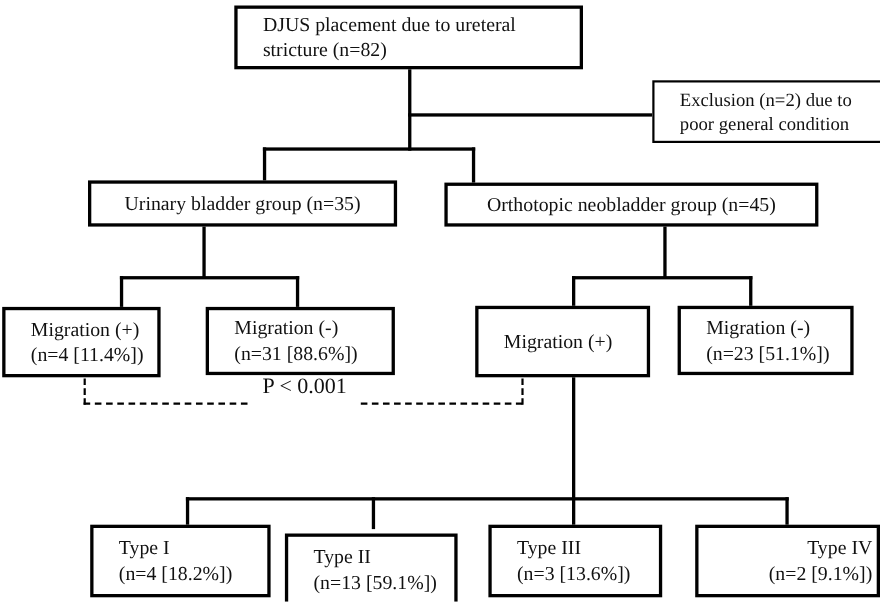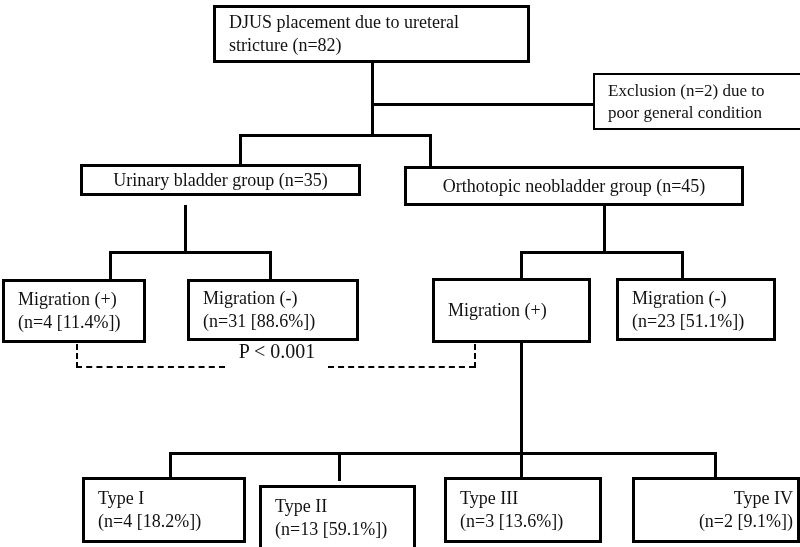--- a/index.html
+++ b/index.html
@@ -19,21 +19,21 @@
   .node {
     position: absolute;
     box-sizing: border-box;
     border: 3px solid #000000;
     background: #ffffff;
     display: flex;
     flex-direction: column;
     justify-content: center;
     font-size: 18px;
     line-height: 23px;
-    padding-left: 13px;
+    padding-left: 23px;
     padding-right: 4px;
     white-space: nowrap;
   }
   .node.center {
     padding-left: 0;
     padding-right: 0;
     align-items: center;
     justify-content: center;
   }
   .node.thin { border-width: 2px; }
@@ -95,21 +95,21 @@
   <div class="node" style="left:213px; top:5px; width:317px; height:58px;">
     <span>DJUS placement due to ureteral</span>
     <span>stricture (n=82)</span>
   </div>
 
   <div class="node thin" style="left:593px; top:73px; width:237px; height:57px; font-size:17px; line-height:22px;">
     <span>Exclusion (n=2) due to</span>
     <span>poor general condition</span>
   </div>
 
-  <div class="node center" style="left:80px; top:164px; width:281px; height:32px;">
+  <div class="node center" style="left:80px; top:164px; width:281px; height:42px;">
     <span>Urinary bladder group (n=35)</span>
   </div>
 
   <div class="node center" style="left:404px; top:166px; width:340px; height:40px;">
     <span>Orthotopic neobladder group (n=45)</span>
   </div>
 
   <div class="node" style="left:2px; top:279px; width:144px; height:64px;">
     <span>Migration (+)</span>
     <span>(n=4 [11.4%])</span>

